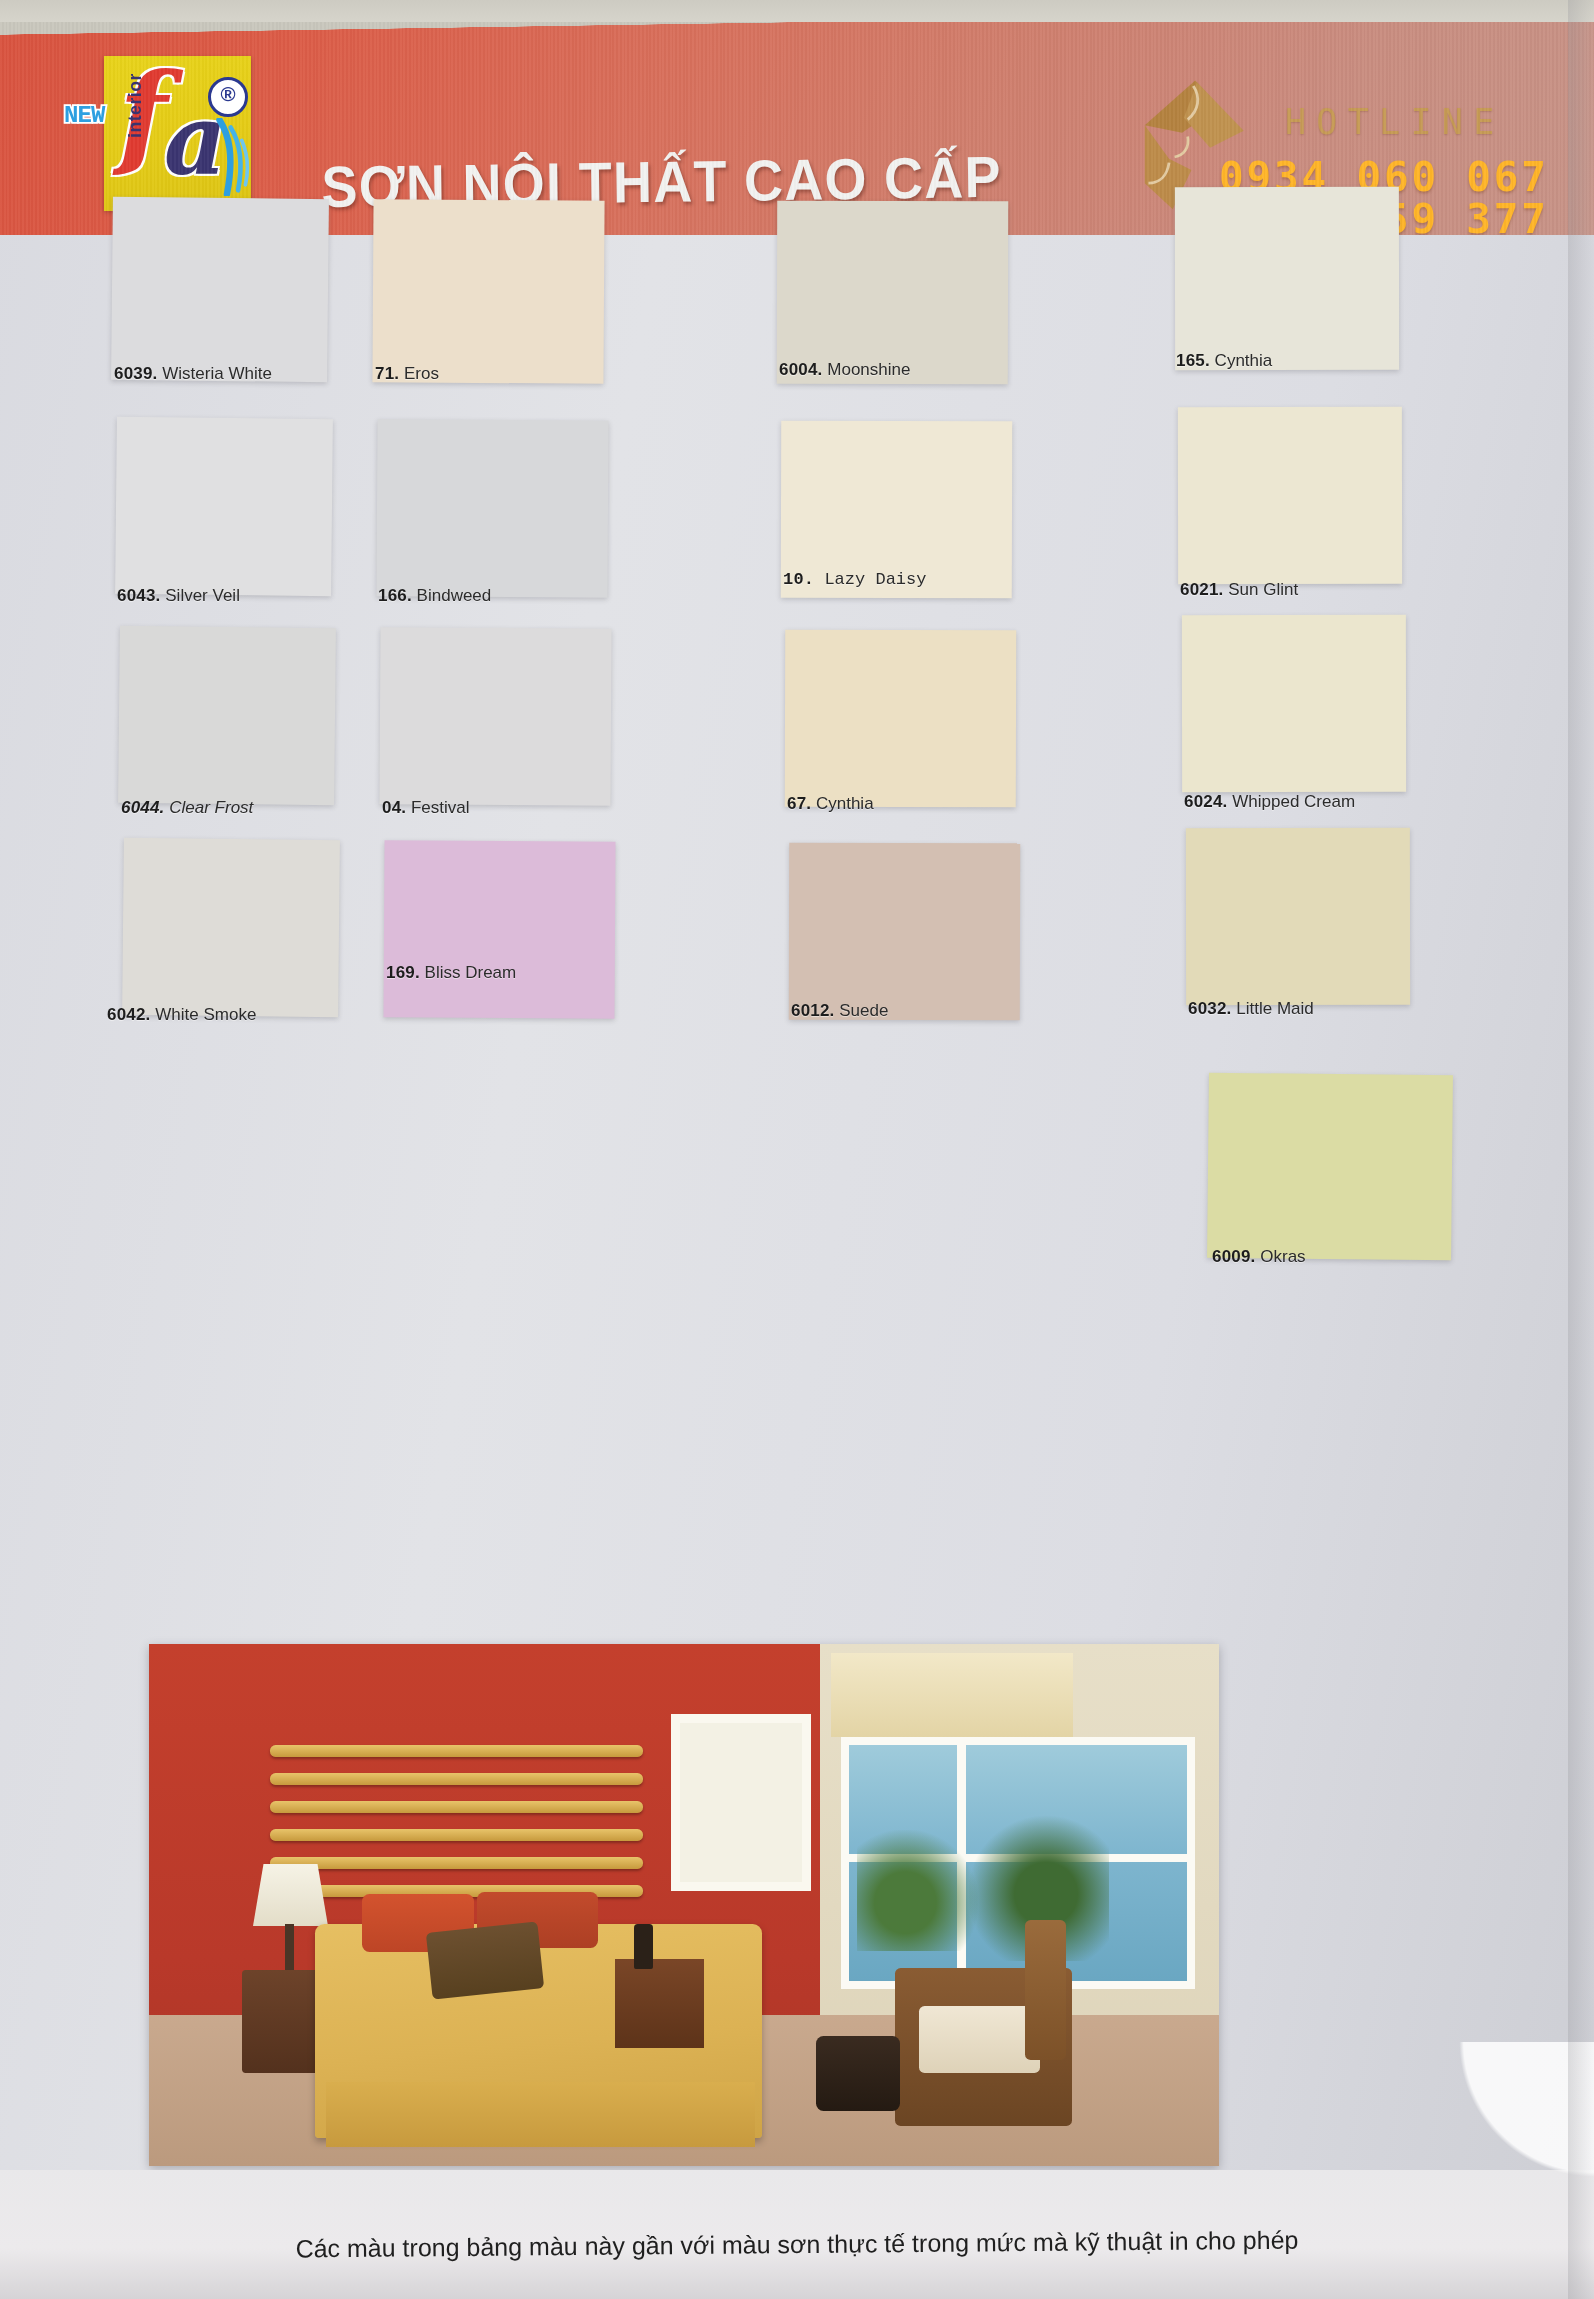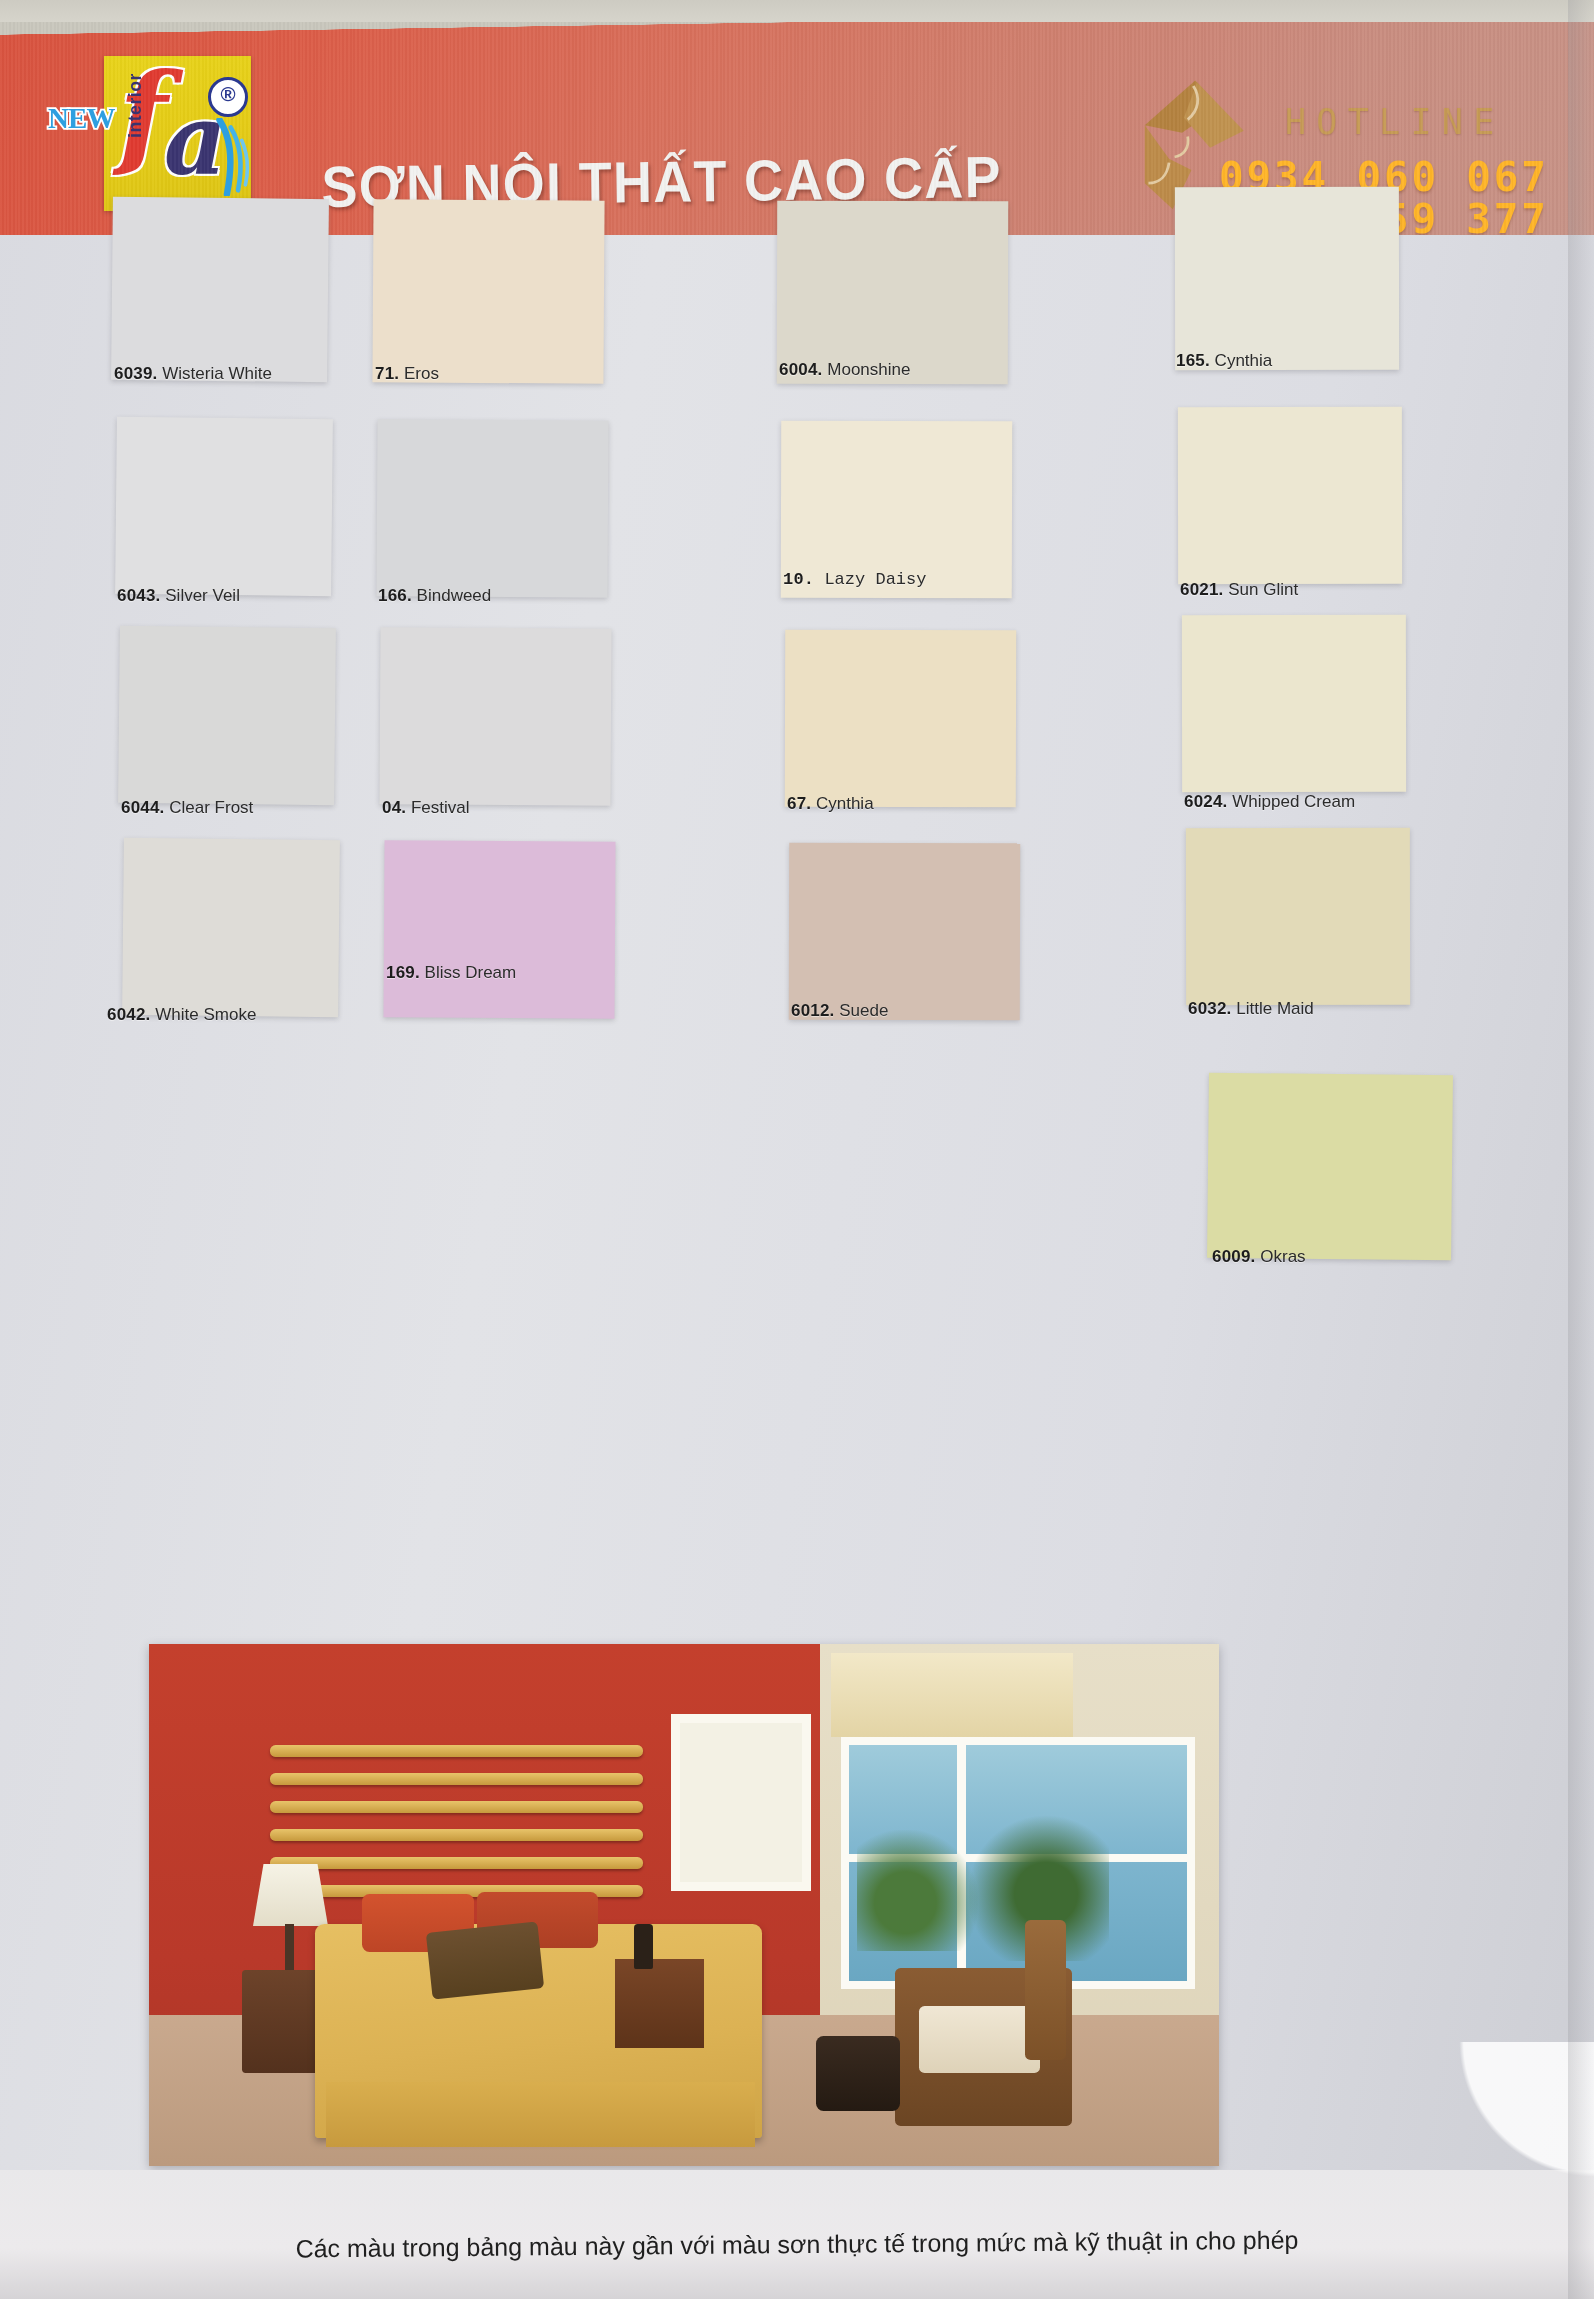--- a/index.html
+++ b/index.html
@@ -41,24 +41,24 @@
     transform:skewY(-0.9deg);transform-origin:left top;
   }
 
   
   .logo{
     position:absolute;left:104px;top:34px;width:147px;height:155px;
     background:linear-gradient(170deg,#e8d31a 0%,#e5cc16 50%,#dcc414 100%);
     box-shadow:0 1.9px 4.7px rgba(0,0,0,.25);
   }
   .logo-new{
-    position:absolute;left:48px;top:80px;width:73px;height:37px;
-    font-weight:bold;font-size:29px;letter-spacing:-0.9px;
+    position:absolute;left:64px;top:80px;width:73px;height:37px;
+    font-weight:bold;font-size:24px;letter-spacing:-0.9px;
     color:#2e9fe0;-webkit-text-stroke:3.7px #ffffff;paint-order:stroke fill;
-    font-family:Liberation Serif, serif;z-index:4;
+    font-family:Liberation Mono, monospace;z-index:4;
     text-shadow:0 0 0 #fff;
   }
   .logo-f{
     position:absolute;left:15px;top:9.3px;font-size:112px;line-height:97px;
     font-weight:bold;font-style:italic;color:#e03a30;font-family:"DejaVu Serif",serif;
     text-shadow:1.9px 1.9px 0 #fff,-1.9px 1.9px 0 #fff,1.9px -1.9px 0 #fff,-1.9px -1.9px 0 #fff;
   }
   .logo-a{
     position:absolute;left:60px;top:41px;font-size:97px;line-height:86px;
     font-weight:bold;font-style:italic;color:#3a3470;font-family:"DejaVu Serif",serif;
@@ -270,21 +270,21 @@
         <div class="chip" style="background: rgb(239, 232, 213);"></div>
       </div>
       <div class="label" style="left: 783px; top: 335px; font-family: Liberation Mono, monospace;"><span class="code">10.</span><span class="nm"> Lazy Daisy</span></div>
       <div class="swatch" style="left: 1178px; top: 172px; width: 224px; height: 177px; transform: rotate(-0.1deg);">
         <div class="chip" style="background: rgb(236, 231, 210);"></div>
       </div>
       <div class="label" style="left: 1180px; top: 345px;"><span class="code">6021.</span><span class="nm"> Sun Glint</span></div>
       <div class="swatch" style="left: 119px; top: 392px; width: 216px; height: 177px; transform: rotate(0.6deg);">
         <div class="chip" style="background: rgb(217, 217, 216);"></div>
       </div>
-      <div class="label" style="left: 121px; top: 563px;"><span class="code">6044.</span><span class="nm"> Clear Frost</span></div>
+      <div class="label" style="left: 121px; top: 563px; font-style: italic;"><span class="code">6044.</span><span class="nm"> Clear Frost</span></div>
       <div class="swatch" style="left: 380px; top: 393px; width: 231px; height: 177px; transform: rotate(0.35deg);">
         <div class="chip" style="background: rgb(220, 219, 220);"></div>
       </div>
       <div class="label" style="left: 382px; top: 563px;"><span class="code">04.</span><span class="nm"> Festival</span></div>
       <div class="swatch" style="left: 785px; top: 395px; width: 231px; height: 177px; transform: rotate(0.15deg);">
         <div class="chip" style="background: rgb(236, 224, 196);"></div>
       </div>
       <div class="label" style="left: 787px; top: 559px;"><span class="code">67.</span><span class="nm"> Cynthia</span></div>
       <div class="swatch" style="left: 1182px; top: 380px; width: 224px; height: 177px; transform: rotate(-0.1deg);">
         <div class="chip" style="background: rgb(235, 230, 206);"></div>

